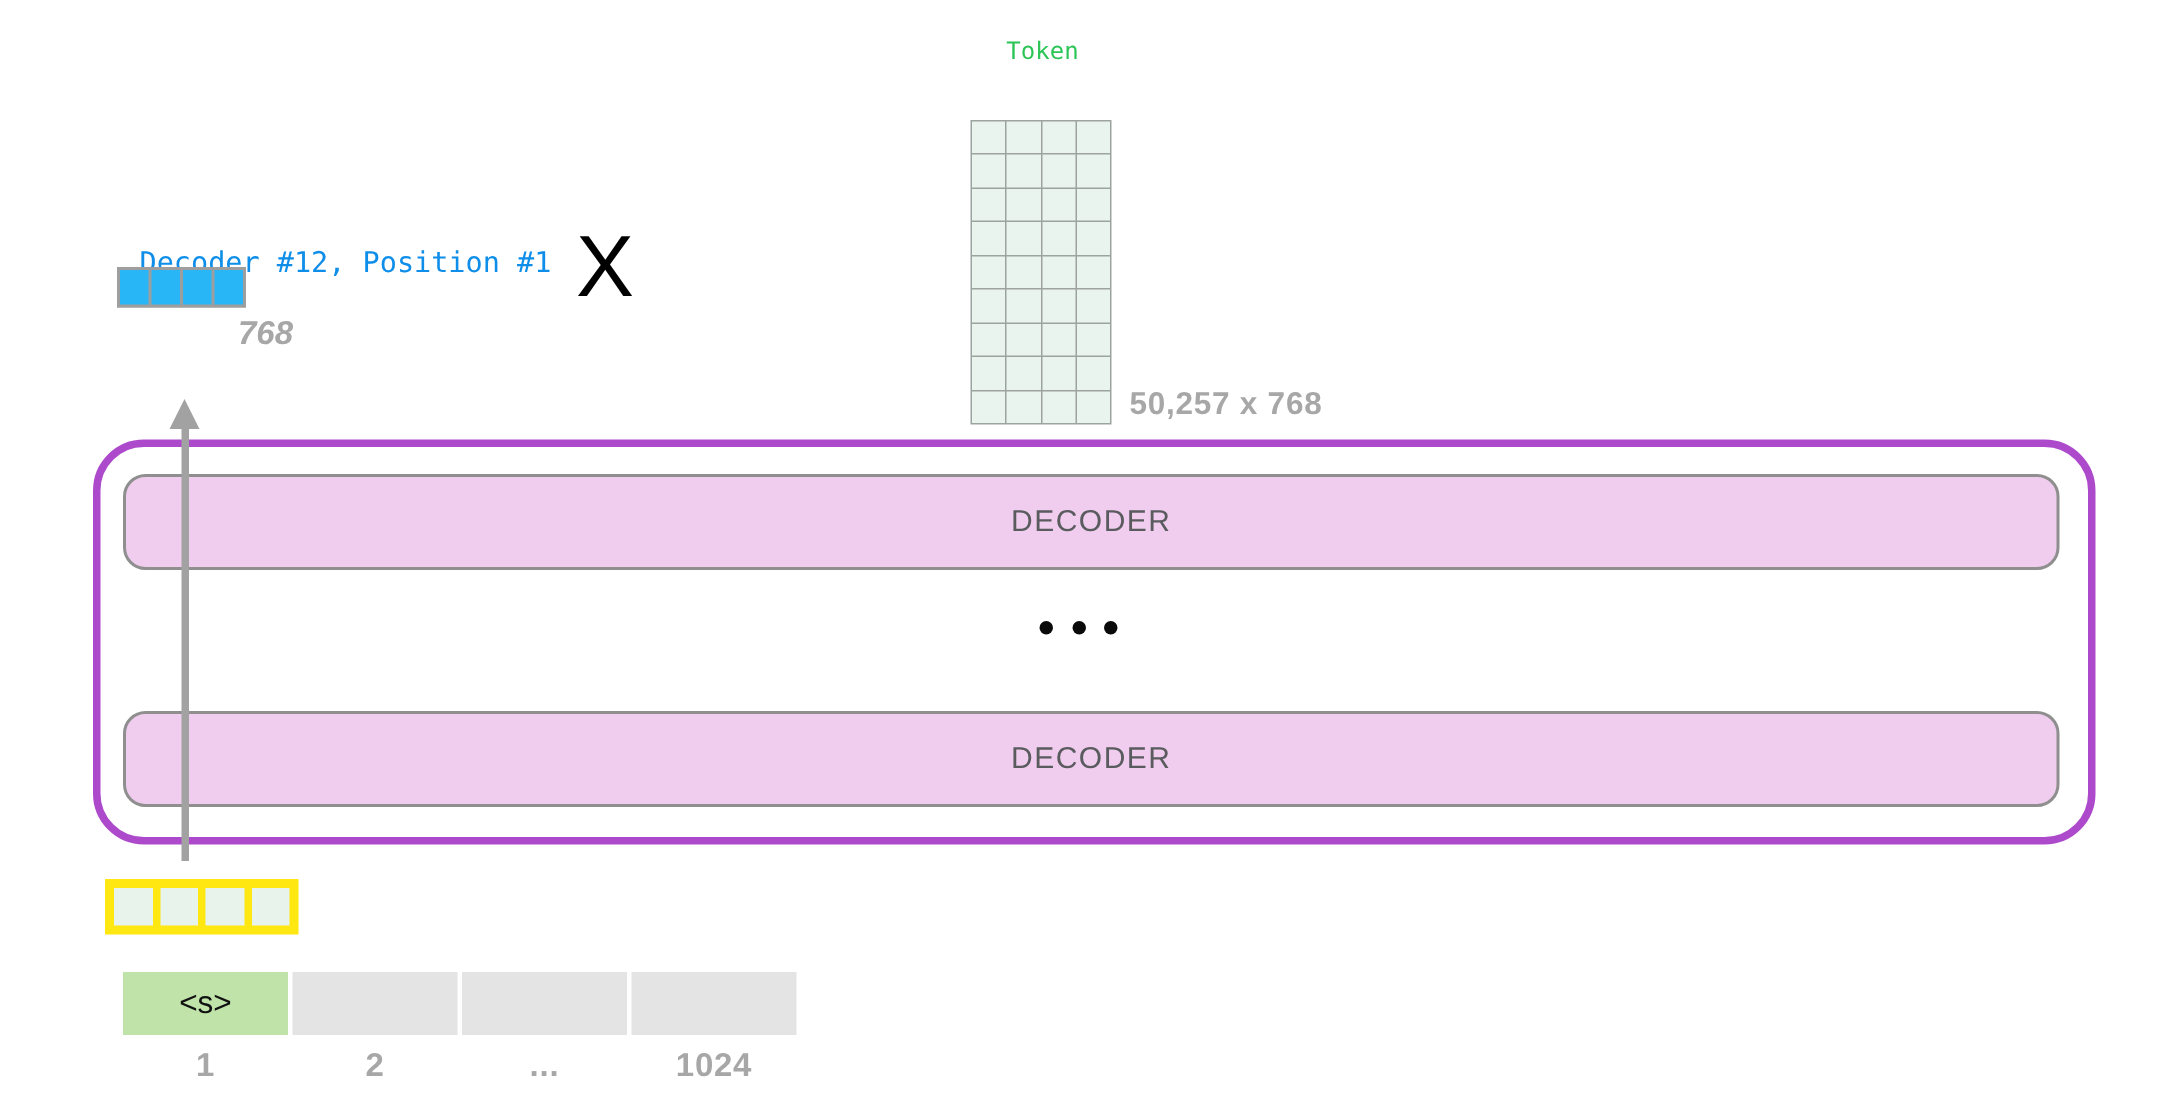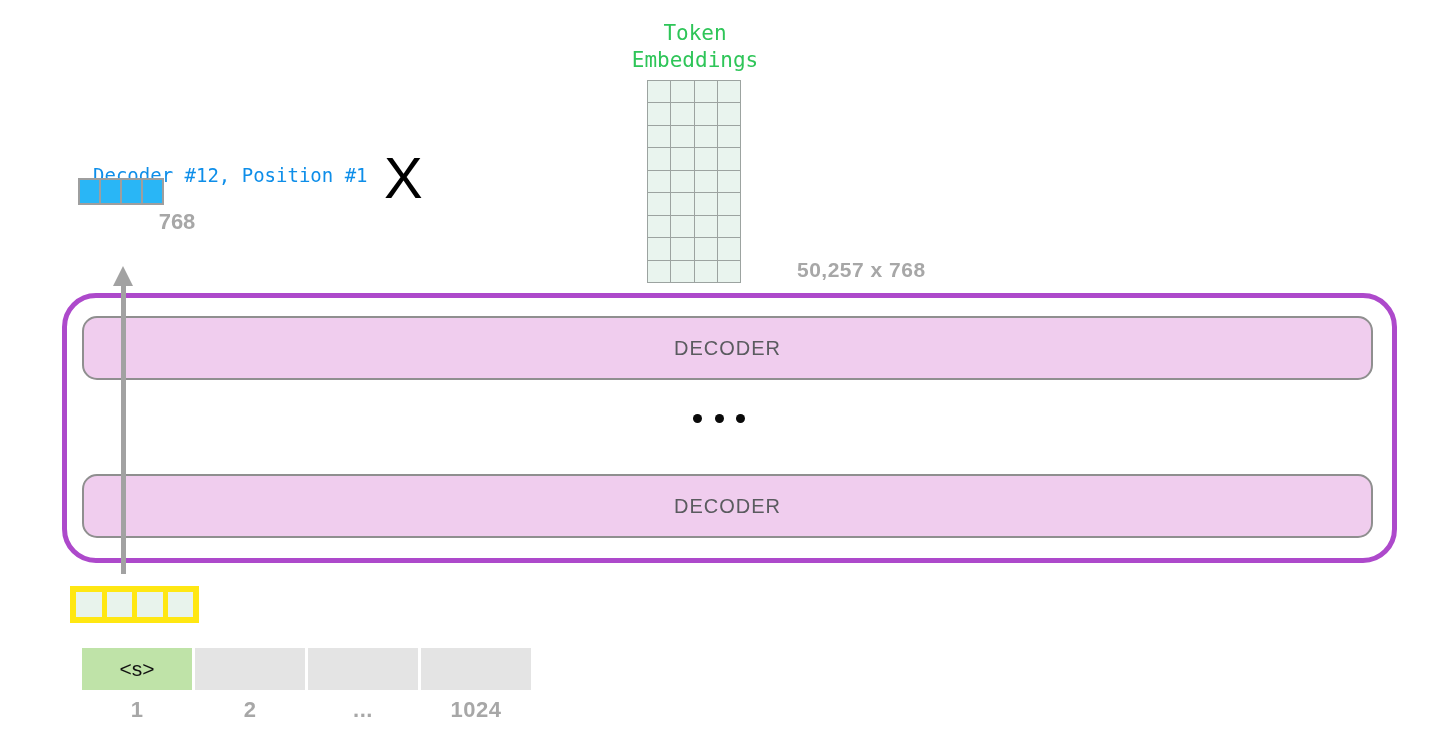--- a/index.html
+++ b/index.html
@@ -24,48 +24,48 @@
   body{
     width:1440px;height:743px;position:relative;background:#ffffff;
     font-family:"Liberation Sans", sans-serif;overflow:hidden;
   }
   .abs{position:absolute;}
 
   
   .embeddings-label{
     left:560px;top:20px;width:270px;text-align:center;
     font-family:"DejaVu Sans Mono", monospace;
-    font-size:21px;line-height:27px;color:var(--green-text);
+    font-size:16px;line-height:27px;color:var(--green-text);
   }
   .embeddings-grid{
     left:647px;top:80px;width:94px;height:203px;
     display:grid;grid-template-columns:repeat(4,1fr);grid-template-rows:repeat(9,1fr);
     background:var(--grid-line);gap:1px;padding:1px;box-sizing:border-box;
   }
   .embeddings-grid-cell{background:var(--grid-cell);}
   .matrix-dims-label{
-    left:797px;top:258px;font-size:21px;font-weight:bold;color:var(--gray-label);
+    left:753px;top:258px;font-size:21px;font-weight:bold;color:var(--gray-label);
     letter-spacing:0.5px;
   }
 
   
   .output-vector-label{
     left:93px;top:118px;
     font-family:"DejaVu Sans Mono", monospace;
     font-size:19px;line-height:23px;color:var(--blue-text);white-space:pre;
   }
   .output-vector{
     left:78px;top:178px;width:86px;height:27px;box-sizing:border-box;
     background:var(--cell-frame);border:2px solid var(--cell-frame);
     display:flex;gap:2px;
   }
   .output-vector-cell{flex:1;background:var(--blue-cell);}
   .vector-dim-label{
     left:147px;top:209px;width:60px;text-align:center;
-    font-size:22px;font-weight:bold;color:var(--gray-label);
+    font-size:22px;font-weight:bold;color:var(--gray-label);font-style:italic;
   }
 
   
   .multiply-symbol{
     left:384px;top:148px;font-size:58px;line-height:60px;color:#000;
     font-family:"Liberation Sans", sans-serif;
   }
 
   
   .decoder-box{
@@ -118,21 +118,20 @@
   .position-label{
     width:110px;text-align:center;font-size:22px;font-weight:bold;
     color:var(--gray-label);letter-spacing:0.5px;
   }
 </style>
 </head>
 <body>
 
 <div class="abs embeddings-label">
   <div>Token</div>
-  <div>Embeddings</div>
 </div>
 
 <div class="abs embeddings-grid" id="embeddings-grid">
     <div class="embeddings-grid-cell"></div>
     <div class="embeddings-grid-cell"></div>
     <div class="embeddings-grid-cell"></div>
     <div class="embeddings-grid-cell"></div>
     <div class="embeddings-grid-cell"></div>
     <div class="embeddings-grid-cell"></div>
     <div class="embeddings-grid-cell"></div>

